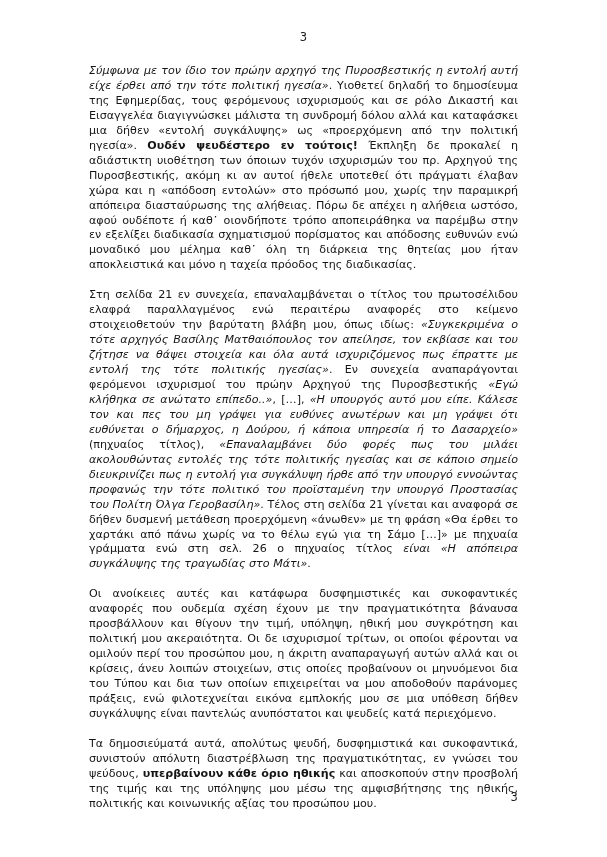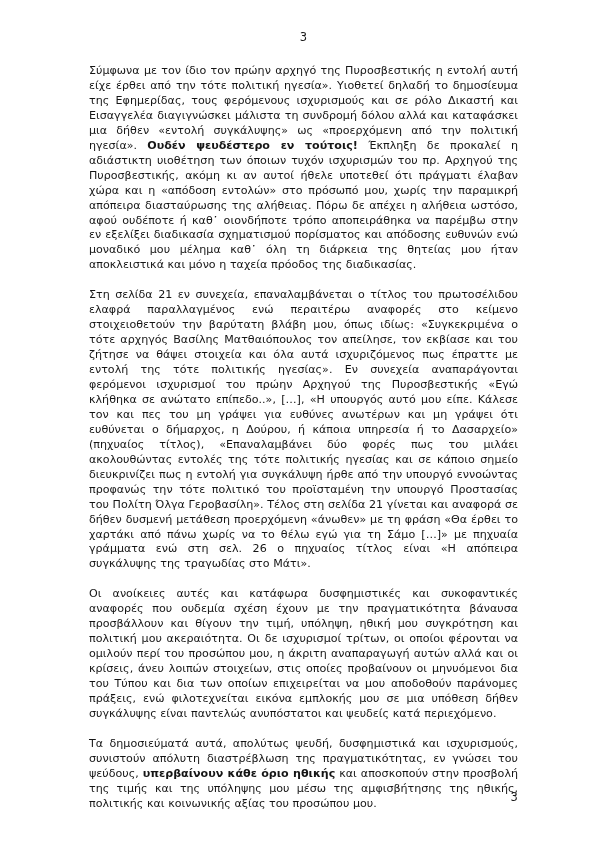--- a/index.html
+++ b/index.html
@@ -55,32 +55,32 @@
     text-align: justify;
     font-size: 11.1px;
     line-height: 14.95px;
     color: #151515;
     word-spacing: 0.1px;
     hyphens: none;
   }
   p.gap {
     margin-top: 14.95px;
   }
-  .i { }
+  .i { font-style: italic; }
   .b { font-weight: bold; }
 </style>
 </head>
 <body>
 
 <div class="page">
 
   <div class="page-number-top">3</div>
 
   <div class="content">
     <p class="para"><span class="i">Σύμφωνα με τον ίδιο τον πρώην αρχηγό της Πυροσβεστικής η εντολή αυτή είχε έρθει από την τότε πολιτική ηγεσία»</span><span>. Υιοθετεί δηλαδή το δημοσίευμα της Εφημερίδας, τους φερόμενους ισχυρισμούς και σε ρόλο Δικαστή και Εισαγγελέα διαγιγνώσκει μάλιστα τη συνδρομή δόλου αλλά και καταφάσκει μια δήθεν «εντολή συγκάλυψης» ως «προερχόμενη από την πολιτική ηγεσία». </span><span class="b">Ουδέν ψευδέστερο εν τούτοις!</span><span> Έκπληξη δε προκαλεί η αδιάστικτη υιοθέτηση των όποιων τυχόν ισχυρισμών του πρ. Αρχηγού της Πυροσβεστικής, ακόμη κι αν αυτοί ήθελε υποτεθεί ότι πράγματι έλαβαν χώρα και η «απόδοση εντολών» στο πρόσωπό μου, χωρίς την παραμικρή απόπειρα διασταύρωσης της αλήθειας. Πόρω δε απέχει η αλήθεια ωστόσο, αφού ουδέποτε ή καθ᾽ οιονδήποτε τρόπο αποπειράθηκα να παρέμβω στην εν εξελίξει διαδικασία σχηματισμού πορίσματος και απόδοσης ευθυνών ενώ μοναδικό μου μέλημα καθ᾽ όλη τη διάρκεια της θητείας μου ήταν αποκλειστικά και μόνο η ταχεία πρόοδος της διαδικασίας.</span></p>
     <p class="para gap"><span>Στη σελίδα 21 εν συνεχεία, επαναλαμβάνεται ο τίτλος του πρωτοσέλιδου ελαφρά παραλλαγμένος ενώ περαιτέρω αναφορές στο κείμενο στοιχειοθετούν την βαρύτατη βλάβη μου, όπως ιδίως: </span><span class="i">«Συγκεκριμένα ο τότε αρχηγός Βασίλης Ματθαιόπουλος τον απείλησε, τον εκβίασε και του ζήτησε να θάψει στοιχεία και όλα αυτά ισχυριζόμενος πως έπραττε με εντολή της τότε πολιτικής ηγεσίας»</span><span>. Εν συνεχεία αναπαράγονται φερόμενοι ισχυρισμοί του πρώην Αρχηγού της Πυροσβεστικής </span><span class="i">«Εγώ κλήθηκα σε ανώτατο επίπεδο..»</span><span>, […], </span><span class="i">«Η υπουργός αυτό μου είπε. Κάλεσε τον και πες του μη γράψει για ευθύνες ανωτέρων και μη γράψει ότι ευθύνεται ο δήμαρχος, η Δούρου, ή κάποια υπηρεσία ή το Δασαρχείο»</span><span> (πηχυαίος τίτλος),  </span><span class="i">«Επαναλαμβάνει δύο φορές πως του μιλάει ακολουθώντας εντολές της τότε πολιτικής ηγεσίας και σε κάποιο σημείο διευκρινίζει πως η εντολή για συγκάλυψη ήρθε από την υπουργό εννοώντας προφανώς την τότε πολιτικό του προϊσταμένη την υπουργό Προστασίας του Πολίτη Όλγα Γεροβασίλη»</span><span>. Τέλος στη σελίδα 21 γίνεται και αναφορά σε δήθεν δυσμενή μετάθεση προερχόμενη «άνωθεν» με τη φράση «Θα έρθει το χαρτάκι από πάνω χωρίς να το θέλω εγώ για τη Σάμο […]» με πηχυαία γράμματα ενώ στη σελ. 26 ο πηχυαίος τίτλος </span><span class="i">είναι «Η απόπειρα συγκάλυψης της τραγωδίας στο Μάτι»</span><span>.</span></p>
     <p class="para gap"><span>Οι ανοίκειες αυτές και κατάφωρα δυσφημιστικές και συκοφαντικές αναφορές που ουδεμία σχέση έχουν με την πραγματικότητα βάναυσα προσβάλλουν και θίγουν την τιμή, υπόληψη, ηθική μου  συγκρότηση και πολιτική μου ακεραιότητα. Οι δε ισχυρισμοί τρίτων, οι οποίοι φέρονται να ομιλούν περί του προσώπου μου, η άκριτη αναπαραγωγή αυτών αλλά και οι κρίσεις, άνευ λοιπών στοιχείων, στις οποίες προβαίνουν οι μηνυόμενοι δια του Τύπου και δια των οποίων επιχειρείται να μου αποδοθούν παράνομες πράξεις, ενώ φιλοτεχνείται εικόνα εμπλοκής μου σε μια υπόθεση δήθεν συγκάλυψης είναι παντελώς ανυπόστατοι και ψευδείς κατά περιεχόμενο.</span></p>
-    <p class="para gap"><span>Τα δημοσιεύματά αυτά, απολύτως ψευδή, δυσφημιστικά και ισχυρισμούς,  συνιστούν απόλυτη διαστρέβλωση της πραγματικότητας,  εν γνώσει του ψεύδους, </span><span class="b">υπερβαίνουν κάθε όριο ηθικής</span><span> και αποσκοπούν  στην προσβολή της τιμής και της υπόληψης μου μέσω της αμφισβήτησης της ηθικής, πολιτικής και κοινωνικής αξίας του προσώπου μου.</span></p>
+    <p class="para gap"><span>Τα δημοσιεύματά αυτά, απολύτως ψευδή, δυσφημιστικά και συκοφαντικά,  συνιστούν απόλυτη διαστρέβλωση της πραγματικότητας,  εν γνώσει του ψεύδους, </span><span class="b">υπερβαίνουν κάθε όριο ηθικής</span><span> και αποσκοπούν  στην προσβολή της τιμής και της υπόληψης μου μέσω της αμφισβήτησης της ηθικής, πολιτικής και κοινωνικής αξίας του προσώπου μου.</span></p>
   </div>
 
   <div class="page-number-bottom">3</div>
 
 </div>
 
 </body></html>

